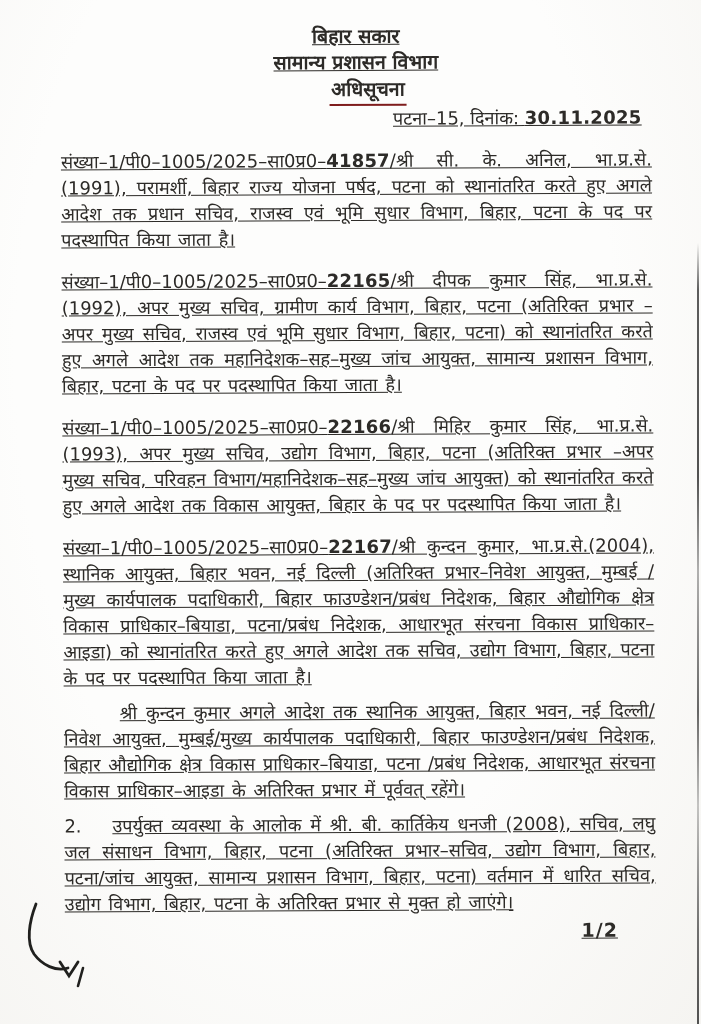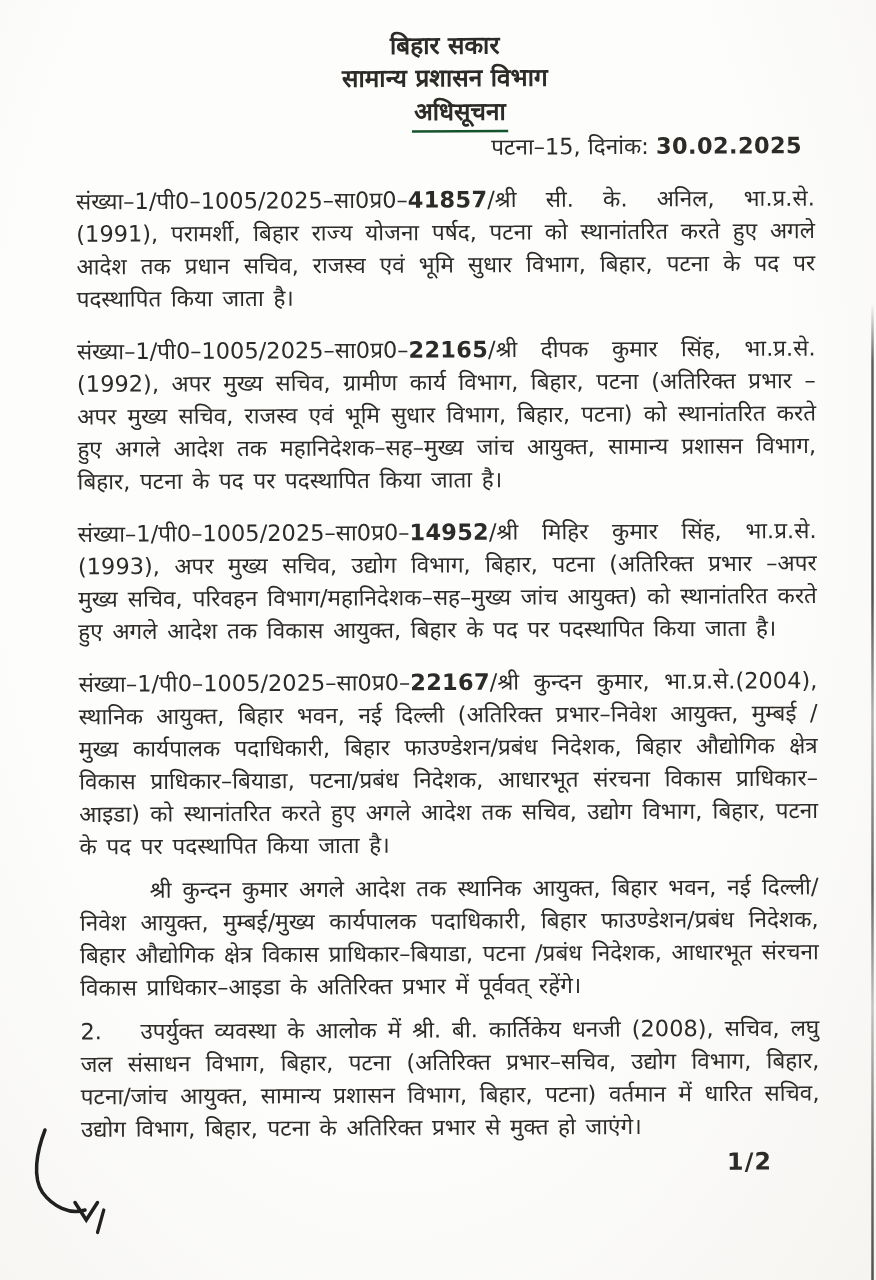--- a/index.html
+++ b/index.html
@@ -12,20 +12,21 @@
     overflow: hidden;
     background: radial-gradient(ellipse at 45% 35%, #fdfdfc 55%, #f5f4f1 100%);
     font-family: "DejaVu Sans", "Liberation Sans", sans-serif;
     color: #2d2b28;
     position: relative;
   }
   .page {
     position: relative;
     width: 701px;
     height: 1024px;
+    text-decoration: underline;
   }
   .content {
     position: relative;
     padding: 24px 48px 0 62px;
     transform: rotate(-0.3deg);
     transform-origin: 50% 40%;
     font-size: 18px;
     line-height: 26px;
     text-align: justify;
   }
@@ -36,21 +37,21 @@
     line-height: 26px;
   }
   .hdr-title {
     text-align: center;
     font-size: 19.5px;
     line-height: 27px;
     font-weight: bold;
   }
   .hdr-title span {
     display: inline-block;
-    border-bottom: 2px solid #14532d;
+    border-bottom: 2px solid #7f1d1d;
     padding: 0 2px 1px 2px;
     margin-left: 24px;
   }
   .dateline {
     text-align: right;
     margin-top: 0px;
     font-size: 18px;
     padding-right: 10px;
   }
   .dateline .date {
@@ -112,27 +113,27 @@
 </head>
 <body>
 
 <div class="page">
   <div class="content">
 
     <div class="hdr">बिहार सकार</div>
     <div class="hdr">सामान्य प्रशासन विभाग</div>
     <div class="hdr-title"><span>अधिसूचना</span></div>
 
-    <div class="dateline"><span>पटना–15, दिनांक: </span><span class="date">30.02.2025</span></div>
+    <div class="dateline"><span>पटना–15, दिनांक: </span><span class="date">30.11.2025</span></div>
 
     <p class="para"><span>संख्या–1/पी0–1005/2025–सा0प्र0–</span><span class="refnum">41857</span><span>/श्री सी. के. अनिल, भा.प्र.से.(1991), परामर्शी, बिहार राज्य योजना पर्षद, पटना को स्थानांतरित करते हुए अगले आदेश तक प्रधान सचिव, राजस्व एवं भूमि सुधार विभाग, बिहार, पटना के पद पर पदस्थापित किया जाता है।</span></p>
 
     <p class="para"><span>संख्या–1/पी0–1005/2025–सा0प्र0–</span><span class="refnum">22165</span><span>/श्री दीपक कुमार सिंह, भा.प्र.से. (1992), अपर मुख्य सचिव, ग्रामीण कार्य विभाग, बिहार, पटना (अतिरिक्त प्रभार –अपर मुख्य सचिव, राजस्व एवं भूमि सुधार विभाग, बिहार, पटना) को स्थानांतरित करते हुए अगले आदेश तक महानिदेशक–सह–मुख्य जांच आयुक्त, सामान्य प्रशासन विभाग, बिहार, पटना के पद पर पदस्थापित किया जाता है।</span></p>
 
-    <p class="para"><span>संख्या–1/पी0–1005/2025–सा0प्र0–</span><span class="refnum">14952</span><span>/श्री मिहिर कुमार सिंह, भा.प्र.से. (1993), अपर मुख्य सचिव, उद्योग विभाग, बिहार, पटना (अतिरिक्त प्रभार –अपर मुख्य सचिव, परिवहन विभाग/महानिदेशक–सह–मुख्य जांच आयुक्त) को स्थानांतरित करते हुए अगले आदेश तक विकास आयुक्त, बिहार के पद पर पदस्थापित किया जाता है।</span></p>
+    <p class="para"><span>संख्या–1/पी0–1005/2025–सा0प्र0–</span><span class="refnum">22166</span><span>/श्री मिहिर कुमार सिंह, भा.प्र.से. (1993), अपर मुख्य सचिव, उद्योग विभाग, बिहार, पटना (अतिरिक्त प्रभार –अपर मुख्य सचिव, परिवहन विभाग/महानिदेशक–सह–मुख्य जांच आयुक्त) को स्थानांतरित करते हुए अगले आदेश तक विकास आयुक्त, बिहार के पद पर पदस्थापित किया जाता है।</span></p>
 
     <p class="para"><span>संख्या–1/पी0–1005/2025–सा0प्र0–</span><span class="refnum">22167</span><span>/श्री कुन्दन कुमार, भा.प्र.से.(2004), स्थानिक आयुक्त, बिहार भवन, नई दिल्ली (अतिरिक्त प्रभार–निवेश आयुक्त, मुम्बई /मुख्य कार्यपालक पदाधिकारी, बिहार फाउण्डेशन/प्रबंध निदेशक, बिहार औद्योगिक क्षेत्र विकास प्राधिकार–बियाडा, पटना/प्रबंध निदेशक, आधारभूत संरचना विकास प्राधिकार–आइडा) को स्थानांतरित करते हुए अगले आदेश तक सचिव, उद्योग विभाग, बिहार, पटना के पद पर पदस्थापित किया जाता है।</span></p>
 
     <p class="para tight cont">श्री कुन्दन कुमार अगले आदेश तक स्थानिक आयुक्त, बिहार भवन, नई दिल्ली/निवेश आयुक्त, मुम्बई/मुख्य कार्यपालक पदाधिकारी, बिहार फाउण्डेशन/प्रबंध निदेशक, बिहार औद्योगिक क्षेत्र विकास प्राधिकार–बियाडा, पटना /प्रबंध निदेशक, आधारभूत संरचना विकास प्राधिकार–आइडा के अतिरिक्त प्रभार में पूर्ववत् रहेंगे।</p>
 
     <p class="para tight"><span class="clause-marker">2.</span><span>उपर्युक्त व्यवस्था के आलोक में श्री. बी. कार्तिकेय धनजी (2008), सचिव, लघु जल संसाधन विभाग, बिहार, पटना (अतिरिक्त प्रभार–सचिव, उद्योग विभाग, बिहार, पटना/जांच आयुक्त, सामान्य प्रशासन विभाग, बिहार, पटना) वर्तमान में धारित सचिव, उद्योग विभाग, बिहार, पटना के अतिरिक्त प्रभार से मुक्त हो जाएंगे।</span></p>
 
     <div class="pagenum">1/2</div>
 
   </div>

